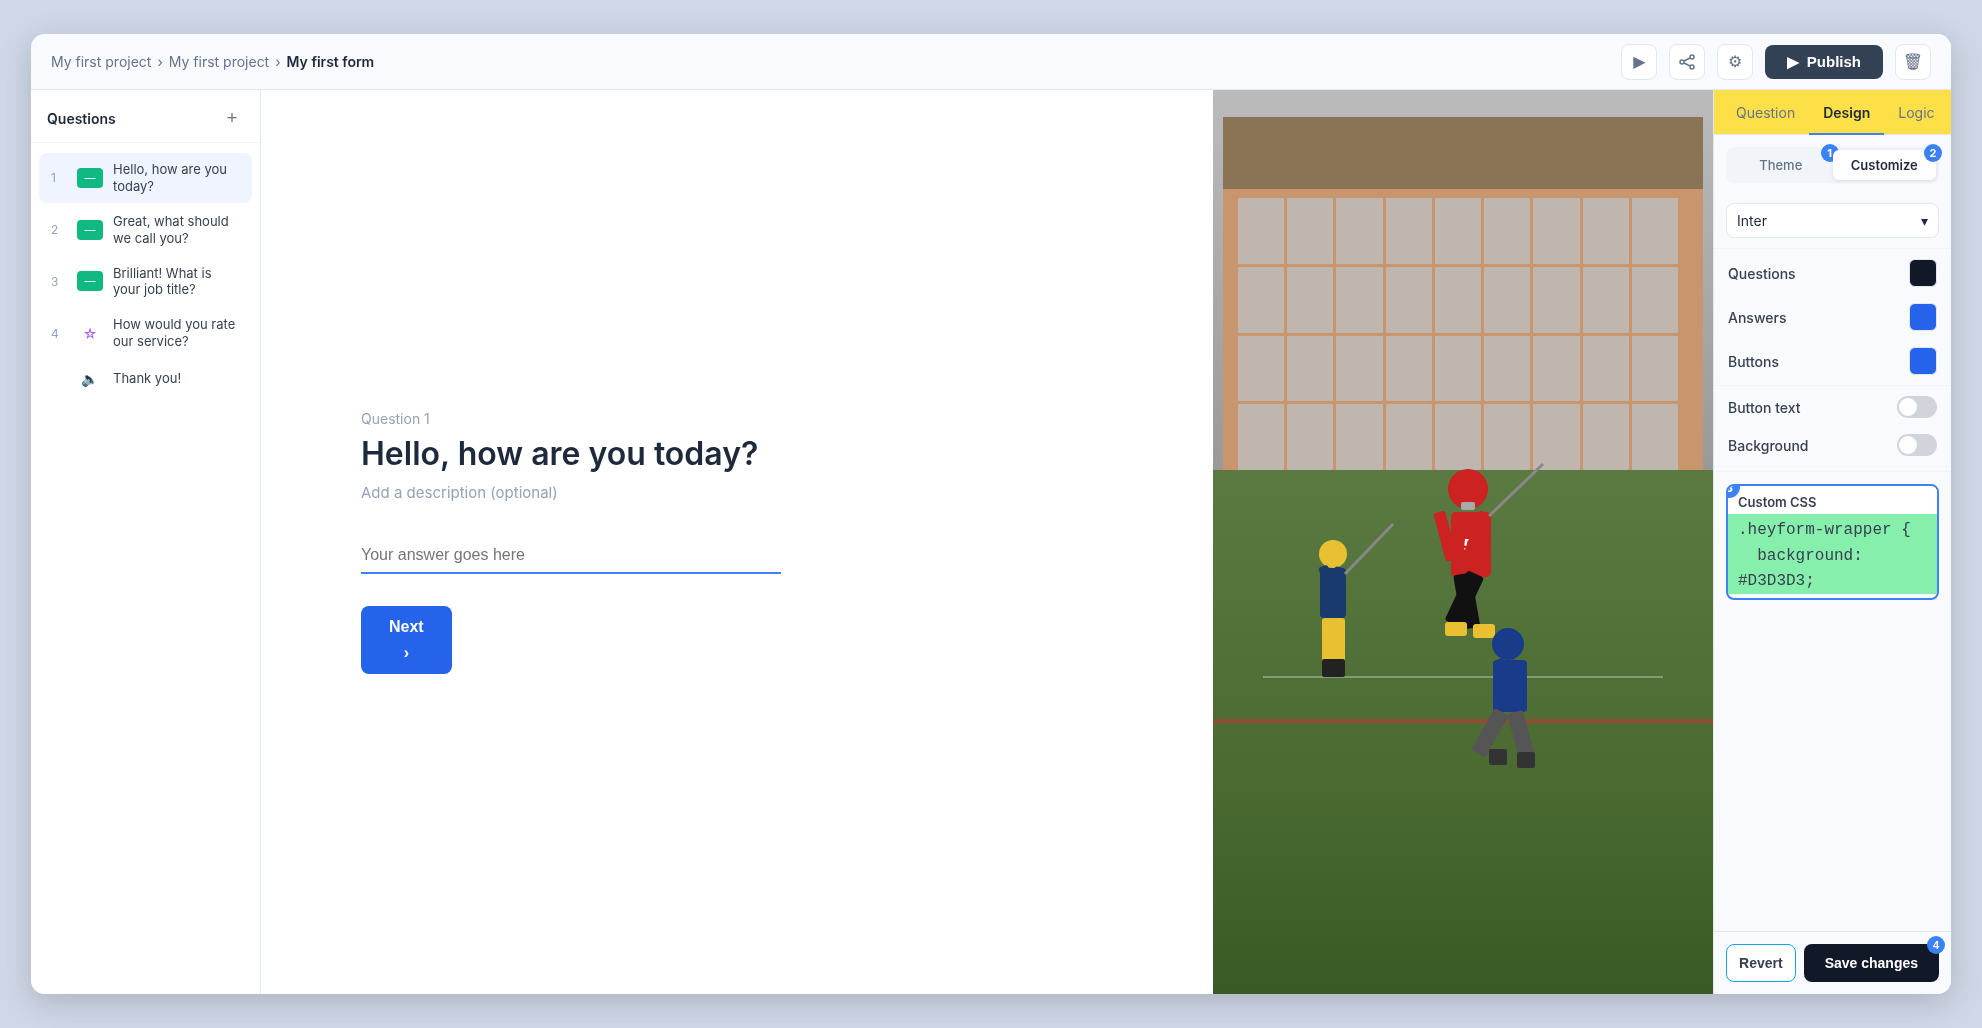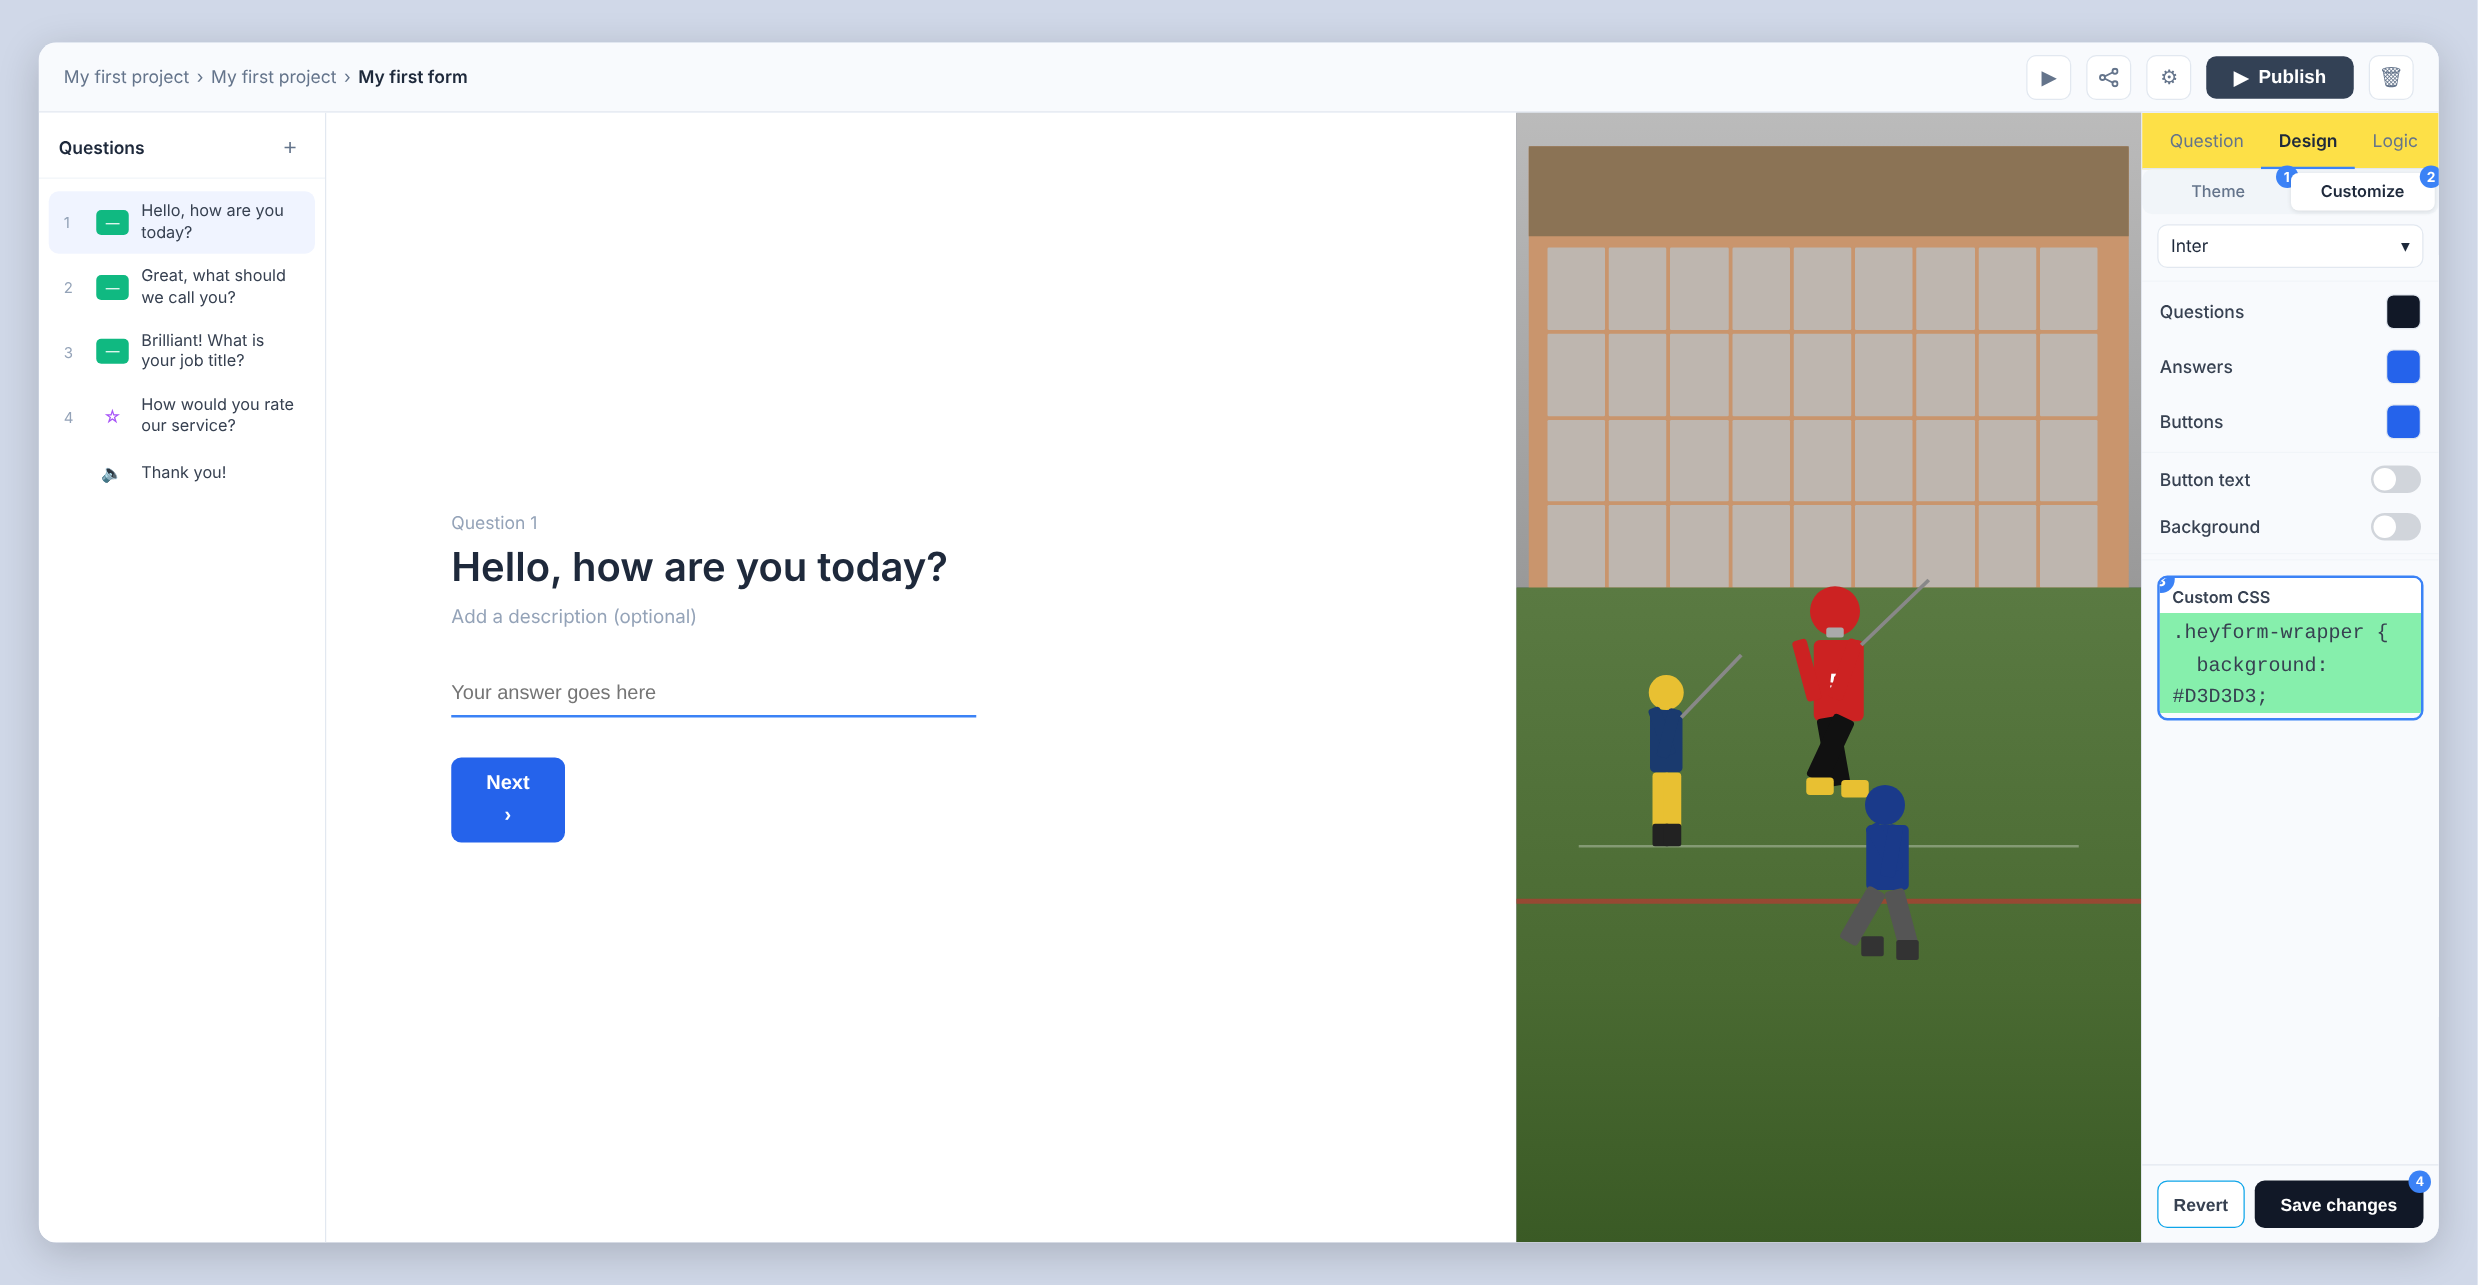--- a/index.html
+++ b/index.html
@@ -232,20 +232,21 @@
     }
     .panel-tab.active {
       color: #1e293b;
       border-bottom-color: #3b82f6;
       font-weight: 600;
     }
     .sub-tabs {
       display: flex;
       background: #f1f5f9;
       border-radius: 8px;
+      margin: 12px;
       padding: 3px;
       position: relative;
       justify-content: space-between;
     }
     .sub-tab {
       flex: 1;
       text-align: center;
       padding: 7px 0;
       font-size: 13px;
       color: #64748b;

